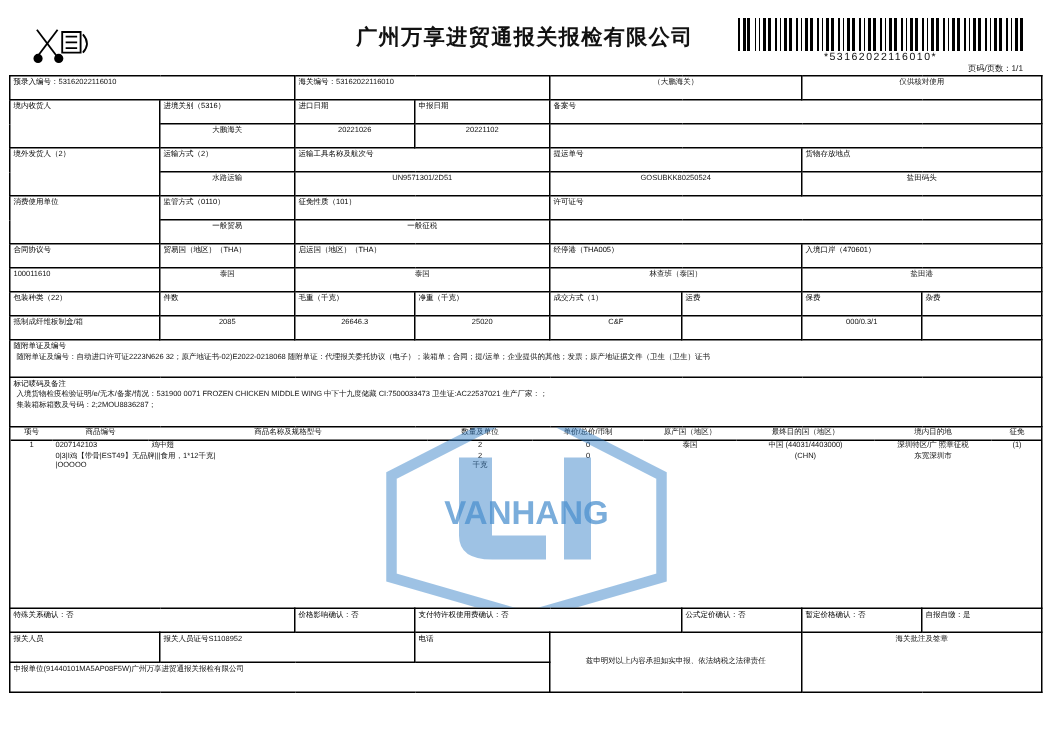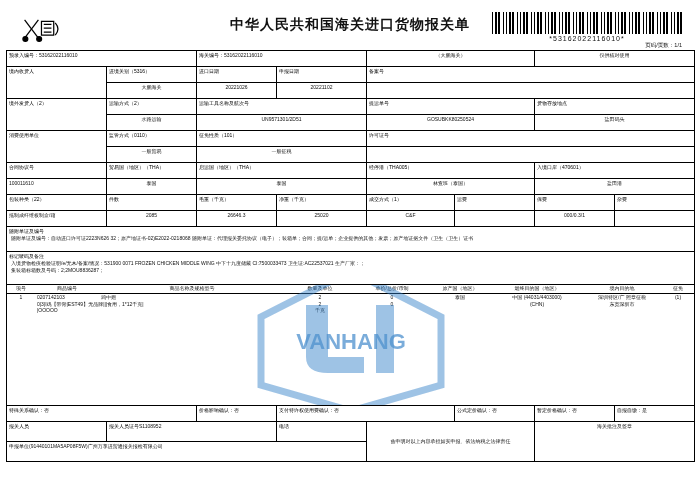--- a/index.html
+++ b/index.html
@@ -95,21 +95,21 @@
           <path d="M6 34 L24 10"></path>
           <path d="M24 34 L6 10"></path>
           <circle cx="7" cy="35" r="3.2" fill="#000"></circle>
           <circle cx="25" cy="35" r="3.2" fill="#000"></circle>
           <path d="M28 12 L44 12 L44 30 L28 30 Z"></path>
           <path d="M31 16 L41 16 M31 21 L41 21 M31 26 L41 26"></path>
           <path d="M46 14 q7 8 0 16"></path>
         </g>
       </svg>
     </div>
-    <div class="title">中华人民共和国海关进口货物报关单</div>
+    <div class="title">广州万享进贸通报关报检有限公司</div>
     <div class="barcodewrap">
       <div class="barcode"></div>
       <div class="barcode-num">*53162022116010*</div>
     </div>
     <div class="pageno">页码/页数：1/1</div>
   </div>
 
   <table>
     <colgroup>
       <col style="width:100px">

